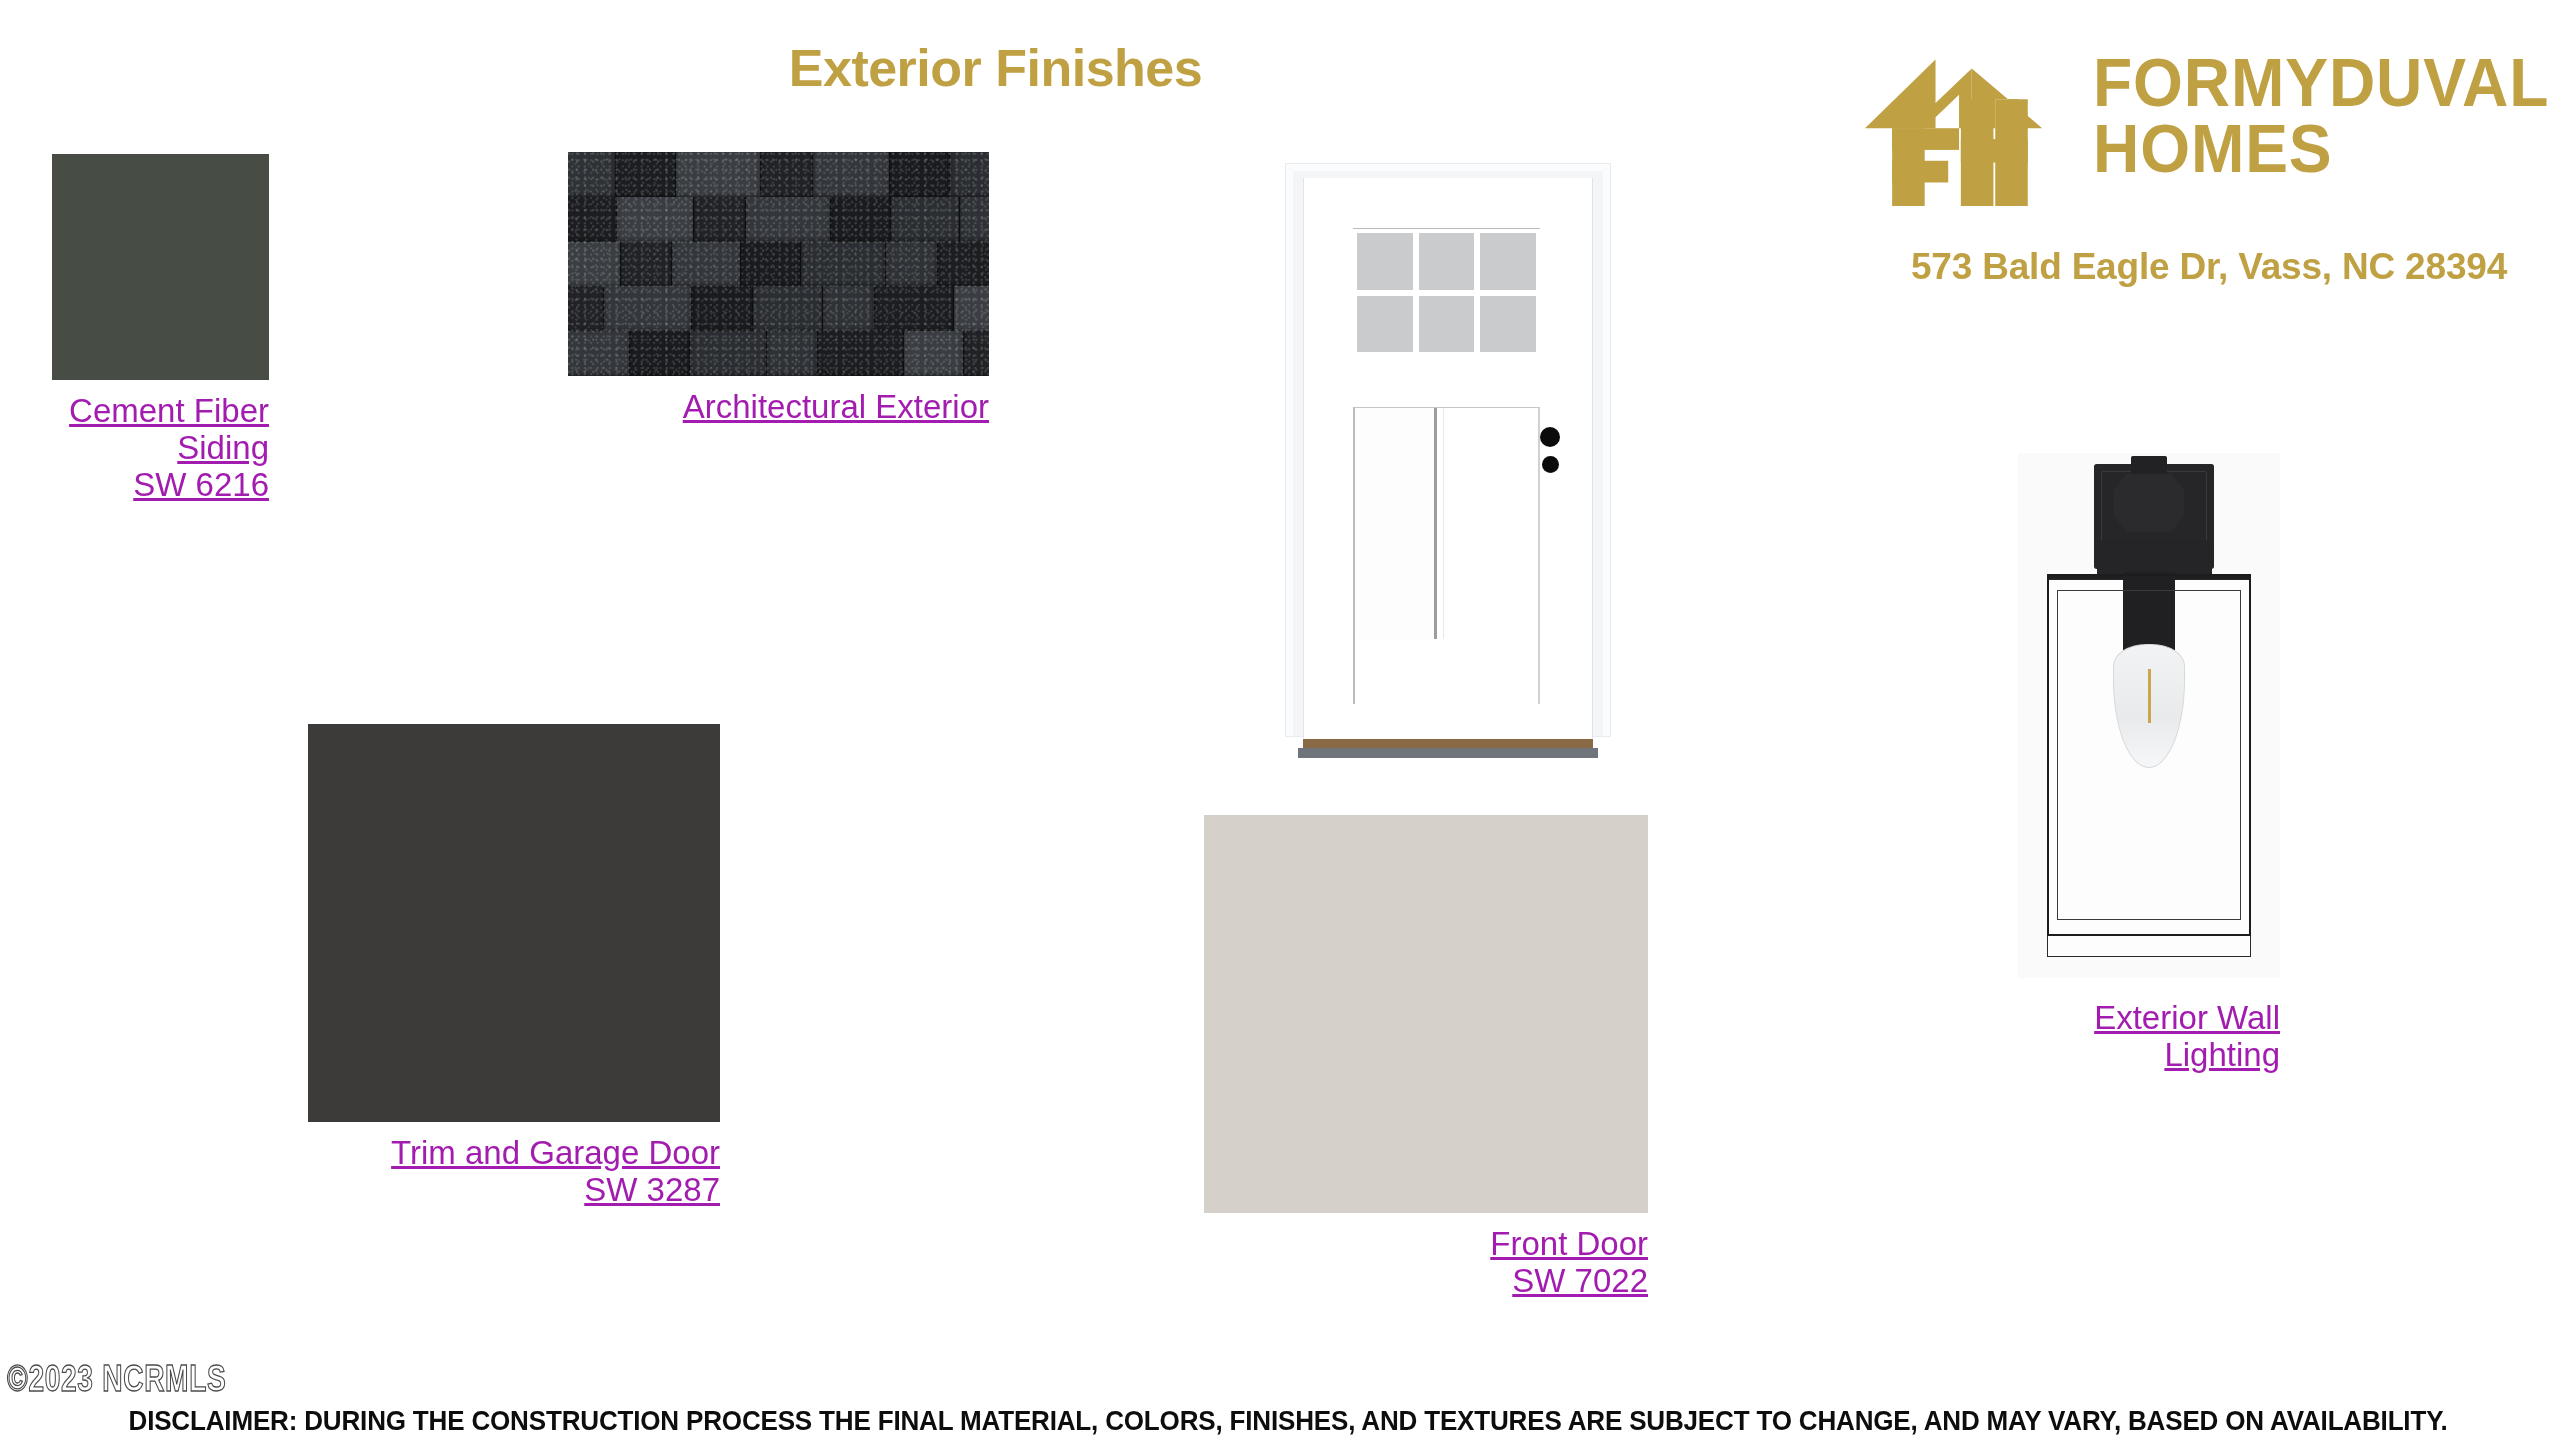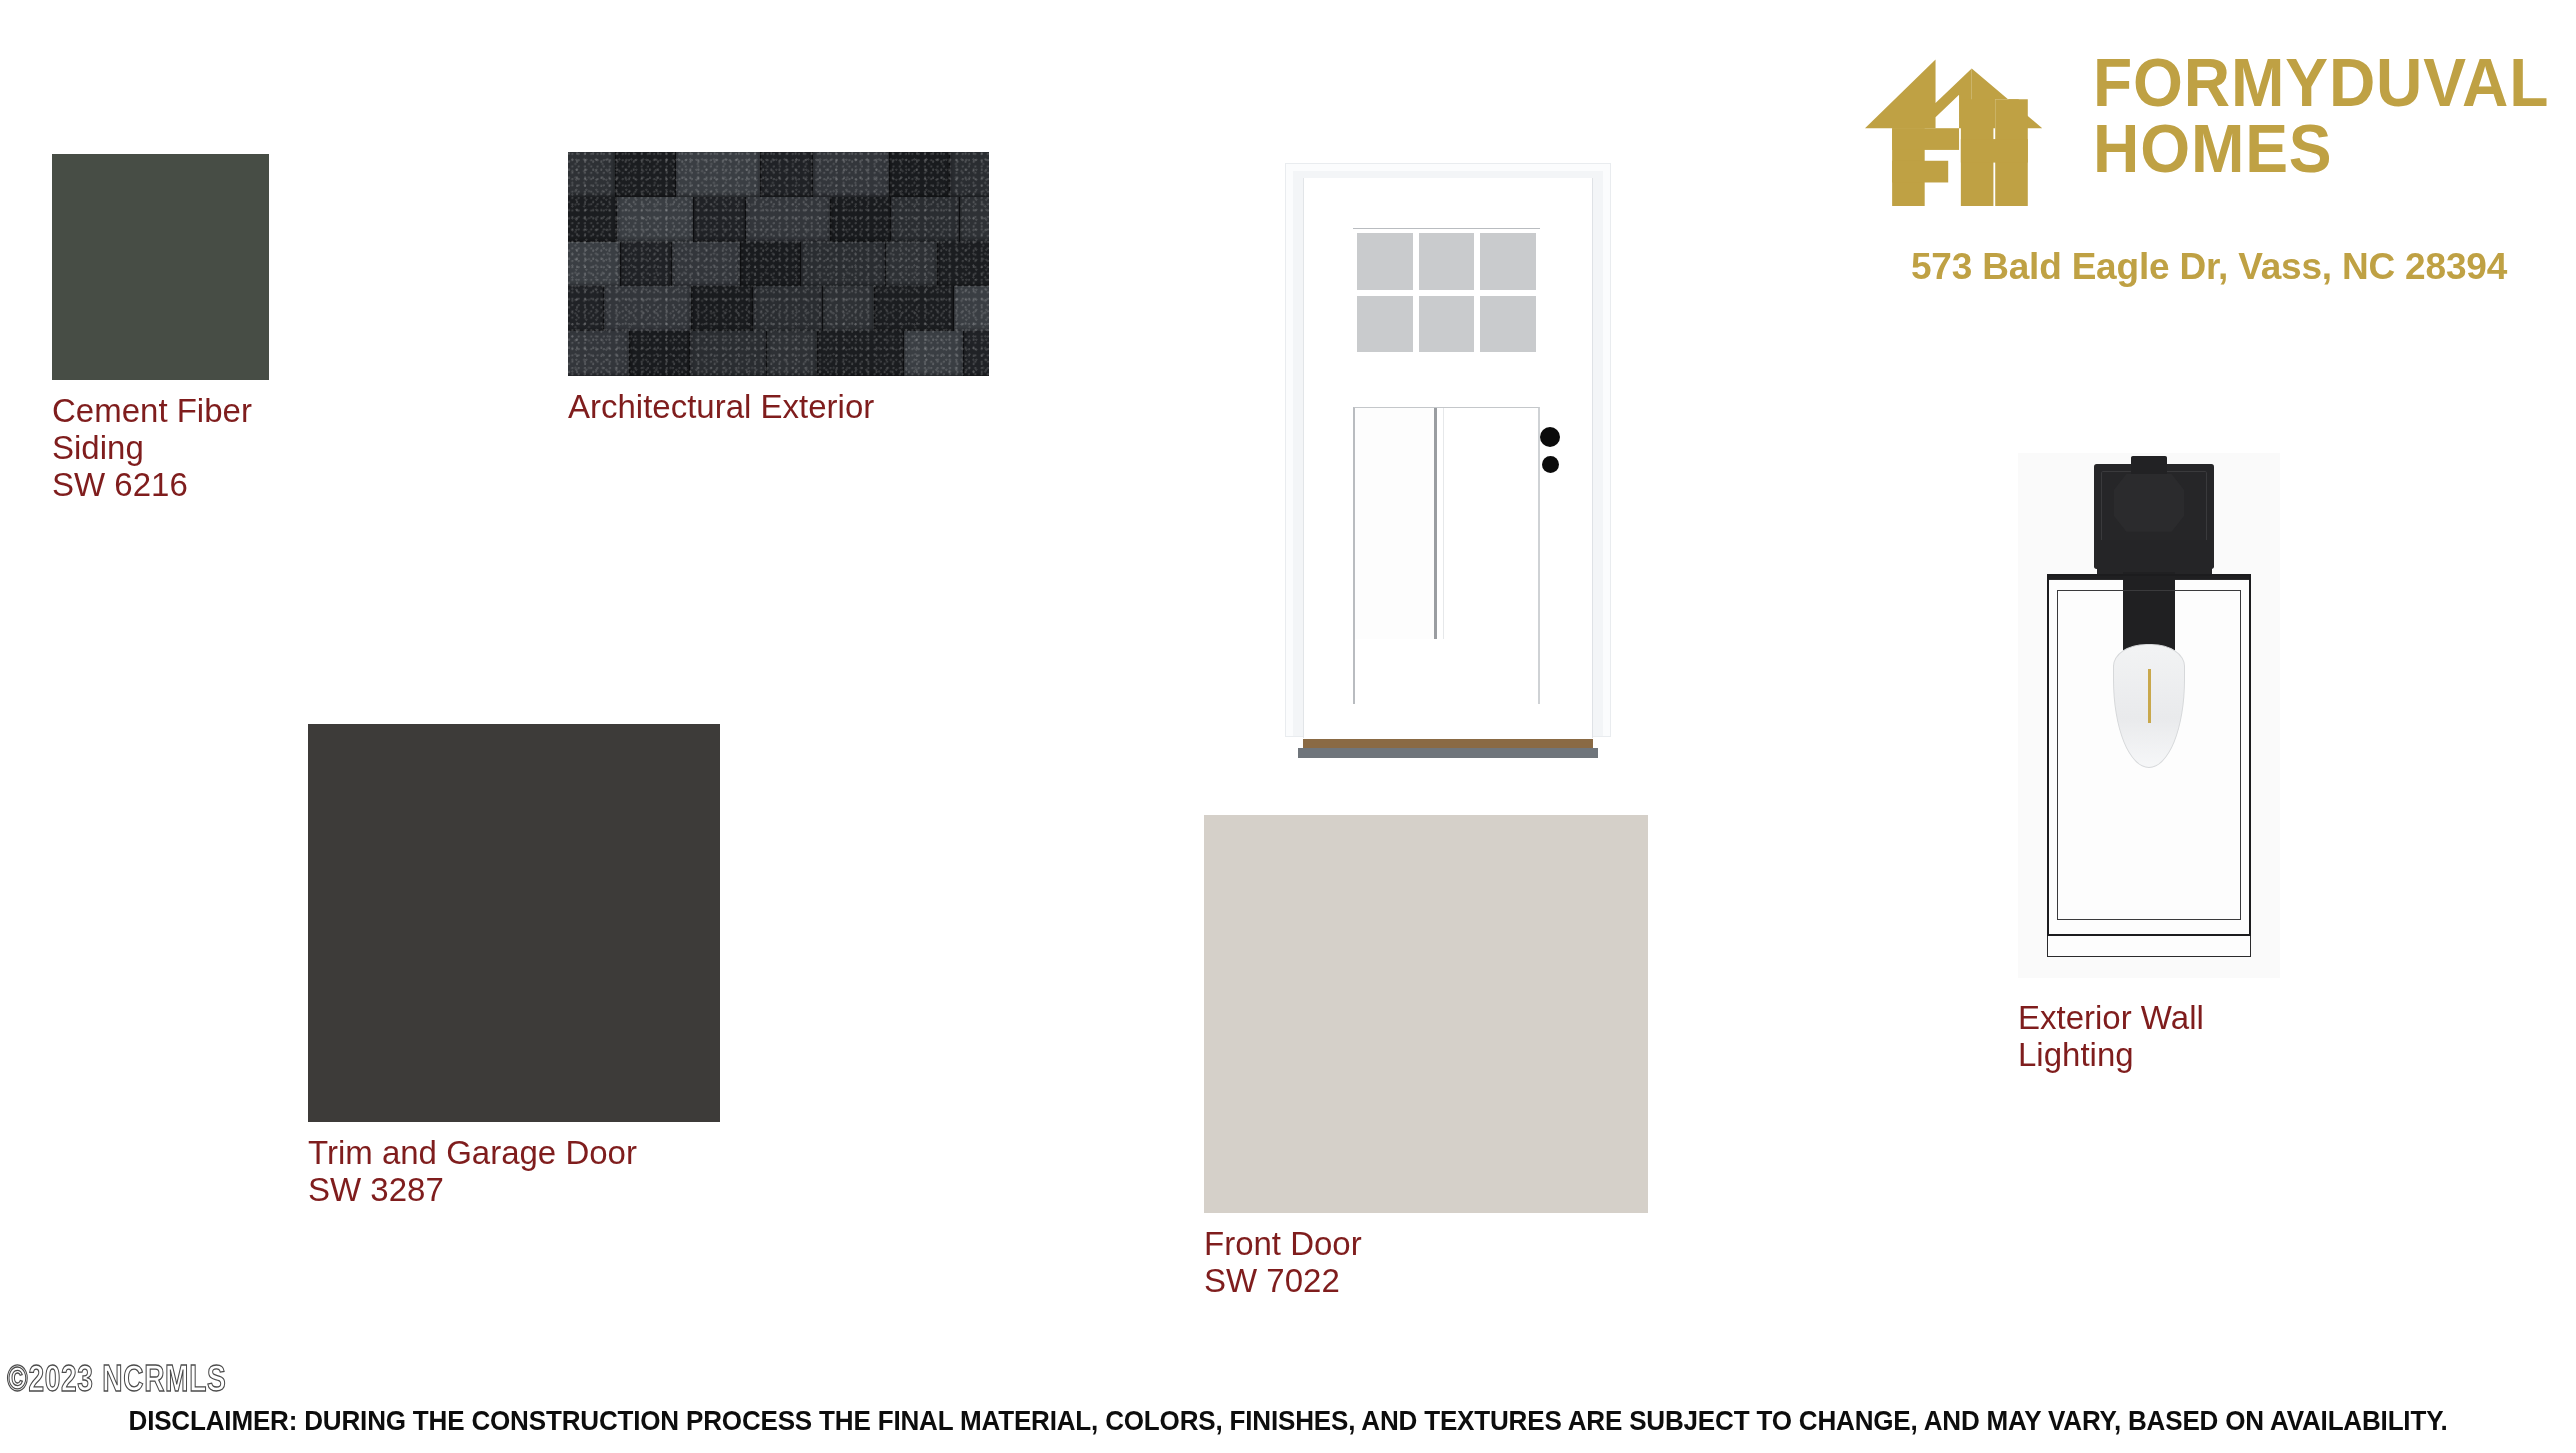--- a/index.html
+++ b/index.html
@@ -45,25 +45,26 @@
     font-weight: bold;
     color: #bfa144;
     font-size: 37px;
     letter-spacing: -0.2px;
     white-space: nowrap;
   }
 
   
   .finish { position: absolute; }
   .finish-caption {
-    text-align: left;
+    text-align: right;
     font-size: 33px;
-    color: #7f1d1d;
+    color: #a21caf;
     line-height: 1.12;
     margin-top: 12.7px;
+    text-decoration: underline;
   }
   .finish-caption .code { display: block; }
 
   
   .swatch { width: 100%; height: 100%; }
 
   
   #item-siding   { left: 52px;   top: 154px;  width: 425px; }
   #item-shingles { left: 568px;  top: 152px;  width: 425px; }
   #item-trim     { left: 308px;  top: 724px;  width: 425px; }
@@ -219,20 +220,21 @@
     letter-spacing: -0.2px;
     transform: scaleX(0.93);
     white-space: nowrap;
   }
 </style>
 </head>
 <body>
 
 <div class="page">
 
+  <div class="page-title">Exterior Finishes</div>
 
   <div class="logo-block">
     <div class="logo-row">
       <div class="logo-mark">
         <svg viewBox="0 0 230 178" width="208" height="161" aria-hidden="true">
           <g fill="#bfa144">
             <polygon points="0,92 78,16 78,64 118,26 118,92 104,92 104,55 78,80 78,92 14,92"></polygon>
             <polygon points="118,92 118,26 196,92 170,92 170,60 144,60 144,92"></polygon>
             <rect x="30" y="92" width="36" height="86"></rect>
             <rect x="30" y="92" width="74" height="24"></rect>

